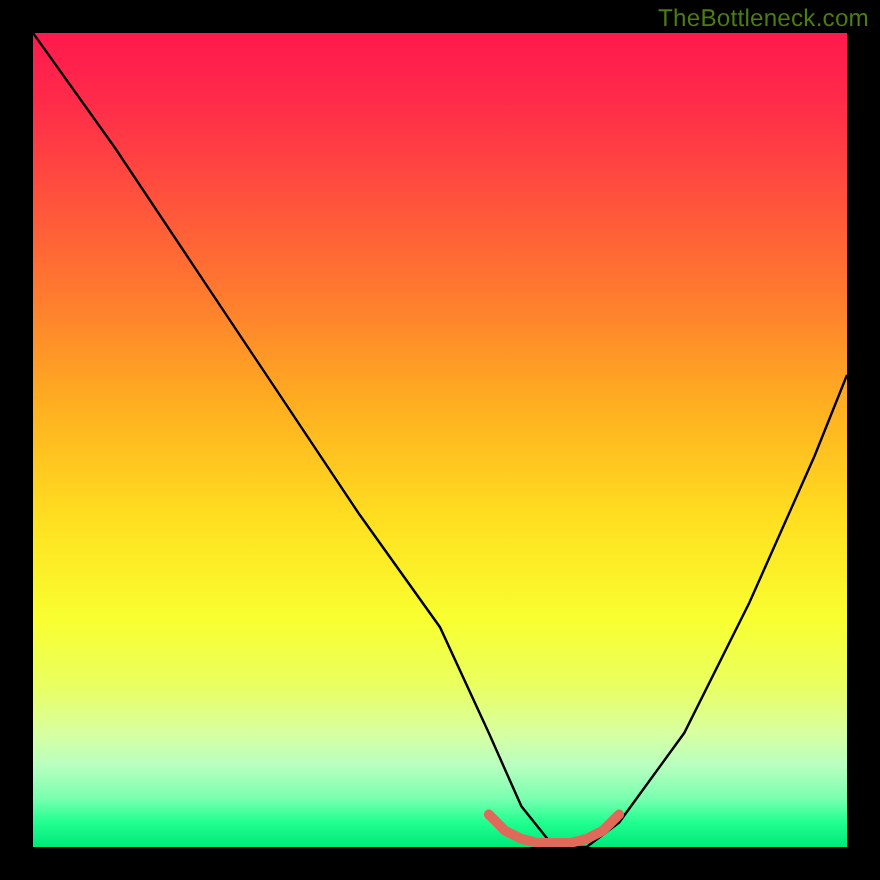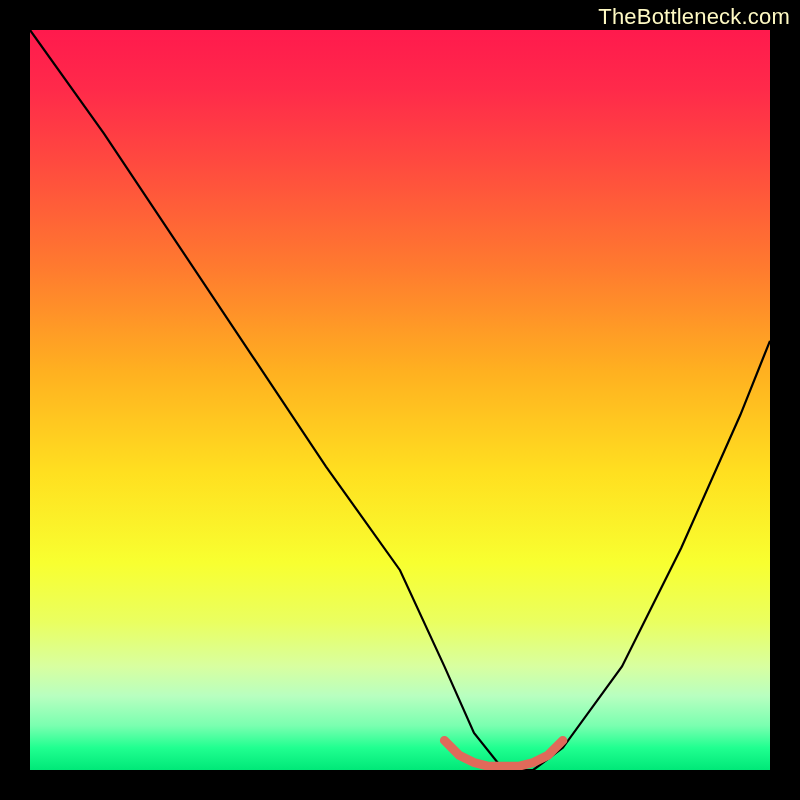--- a/index.html
+++ b/index.html
@@ -46,21 +46,21 @@
     top: 0;
     width: 740px;
     height: 740px;
   }
   .watermark {
     position: absolute;
     top: 4px;
     right: 10px;
     font-family: Arial, Helvetica, sans-serif;
     font-size: 22px;
-    color: #fef9c3;
+    color: #4d7c0f;
     letter-spacing: 0.2px;
   }
 </style>
 </head>
 <body>
 
 <div class="frame">
 
   <div class="watermark">TheBottleneck.com</div>
 

